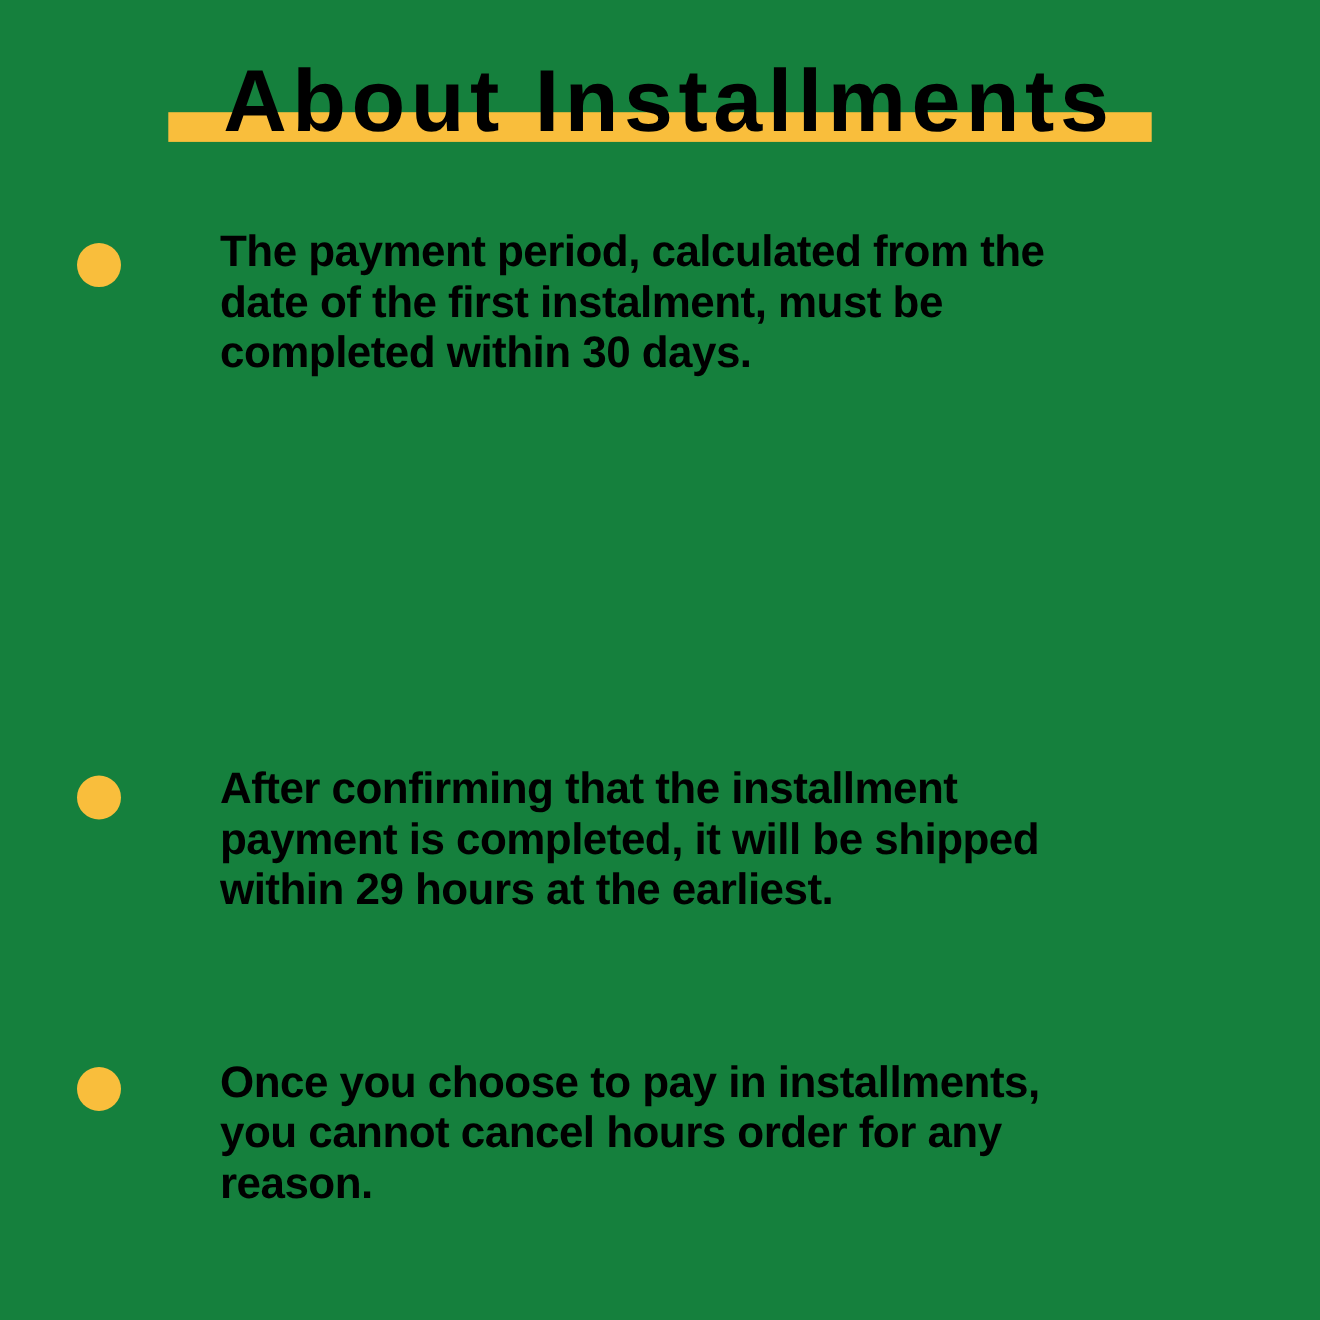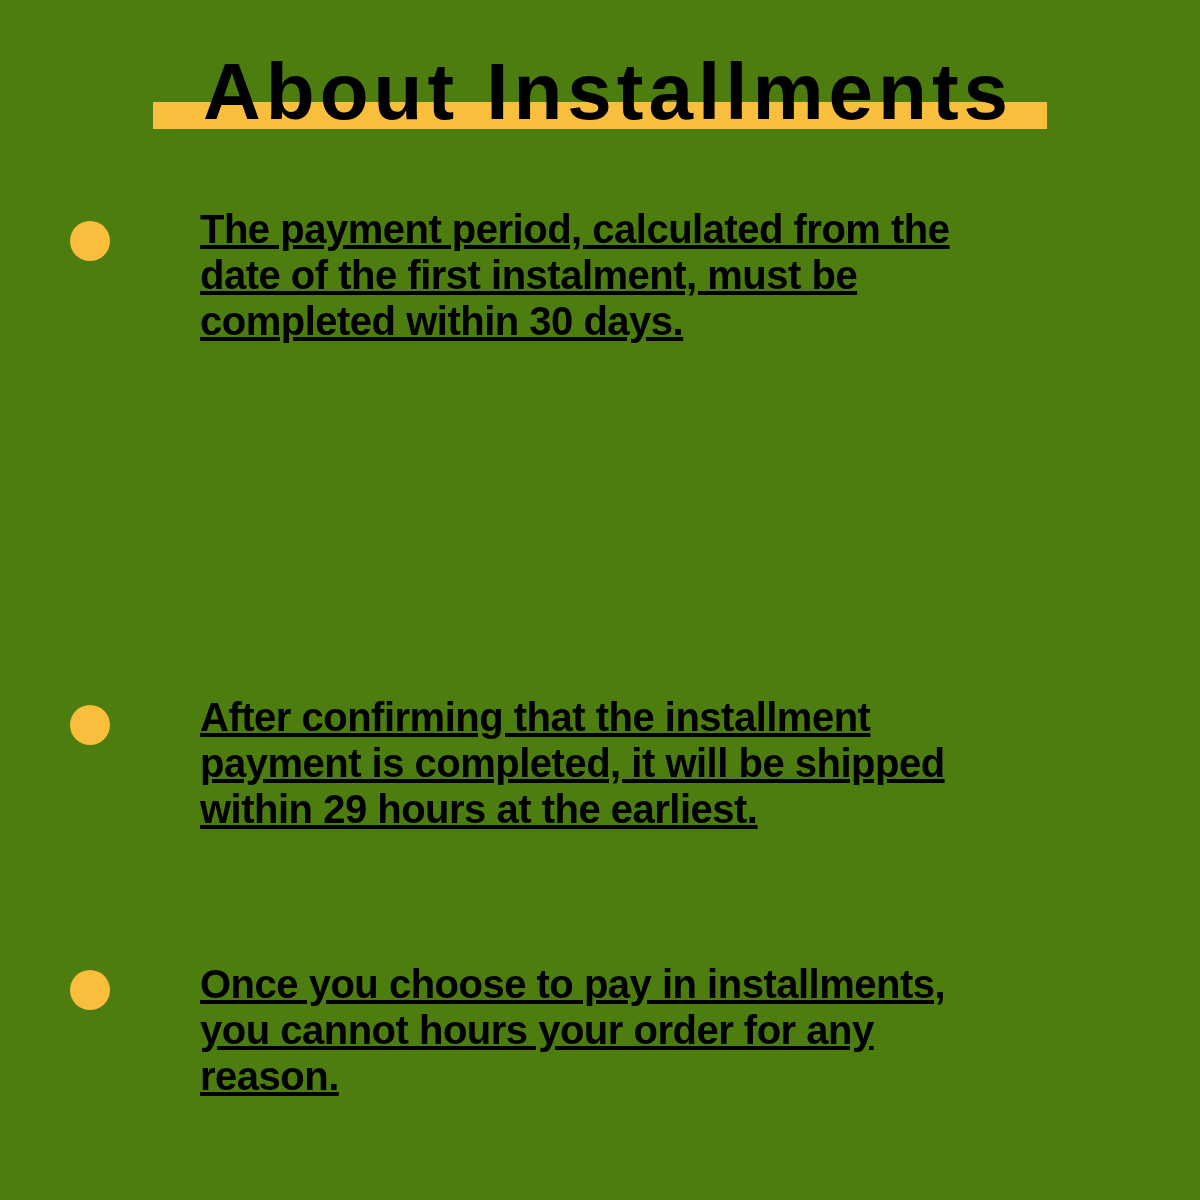--- a/index.html
+++ b/index.html
@@ -34,21 +34,20 @@
     font-size: 80px;
     line-height: 80px;
     font-weight: 700;
     letter-spacing: 5px;
     white-space: nowrap;
   }
   .bullet-row {
     position: absolute;
     left: 70px;
     width: 1080px;
-    text-decoration: underline;
   }
   .bullet-row .marker {
     position: absolute;
     left: 0;
     width: 40px;
     height: 40px;
     border-radius: 50%;
     display: block;
   }
   .bullet-row p {
@@ -61,21 +60,21 @@
     white-space: pre-line;
   }
   .row-1 { top: 206px; } .row-1 .marker { top: 15px; }
   .row-2 { top: 449px; } .row-2 .marker { top: 15px; }
   .row-3 { top: 694px; } .row-3 .marker { top: 11px; }
   .row-4 { top: 961px; } .row-4 .marker { top: 9px; }
 </style>
 </head>
 <body>
 
-<div class="canvas" style="background-color: #4d7c0f; color: rgb(0, 0, 0);">
+<div class="canvas" style="background-color: #15803d; color: rgb(0, 0, 0);">
 
   <div class="title-highlight" style="background-color: rgb(249, 190, 60);"></div>
 
   <h1 class="title">About Installments</h1>
 
   <div class="bullet-row row-1">
     <span class="marker" style="background-color: rgb(249, 190, 60);"></span>
     <p>The payment period, calculated from the
 date of the first instalment, must be
 completed within 30 days.</p>
@@ -85,17 +84,17 @@
   <div class="bullet-row row-3">
     <span class="marker" style="background-color: rgb(249, 190, 60);"></span>
     <p>After confirming that the installment
 payment is completed, it will be shipped
 within 29 hours at the earliest.</p>
   </div>
 
   <div class="bullet-row row-4">
     <span class="marker" style="background-color: rgb(249, 190, 60);"></span>
     <p>Once you choose to pay in installments,
-you cannot hours your order for any
+you cannot cancel hours order for any
 reason.</p>
   </div>
 
 </div>
 
 </body></html>

